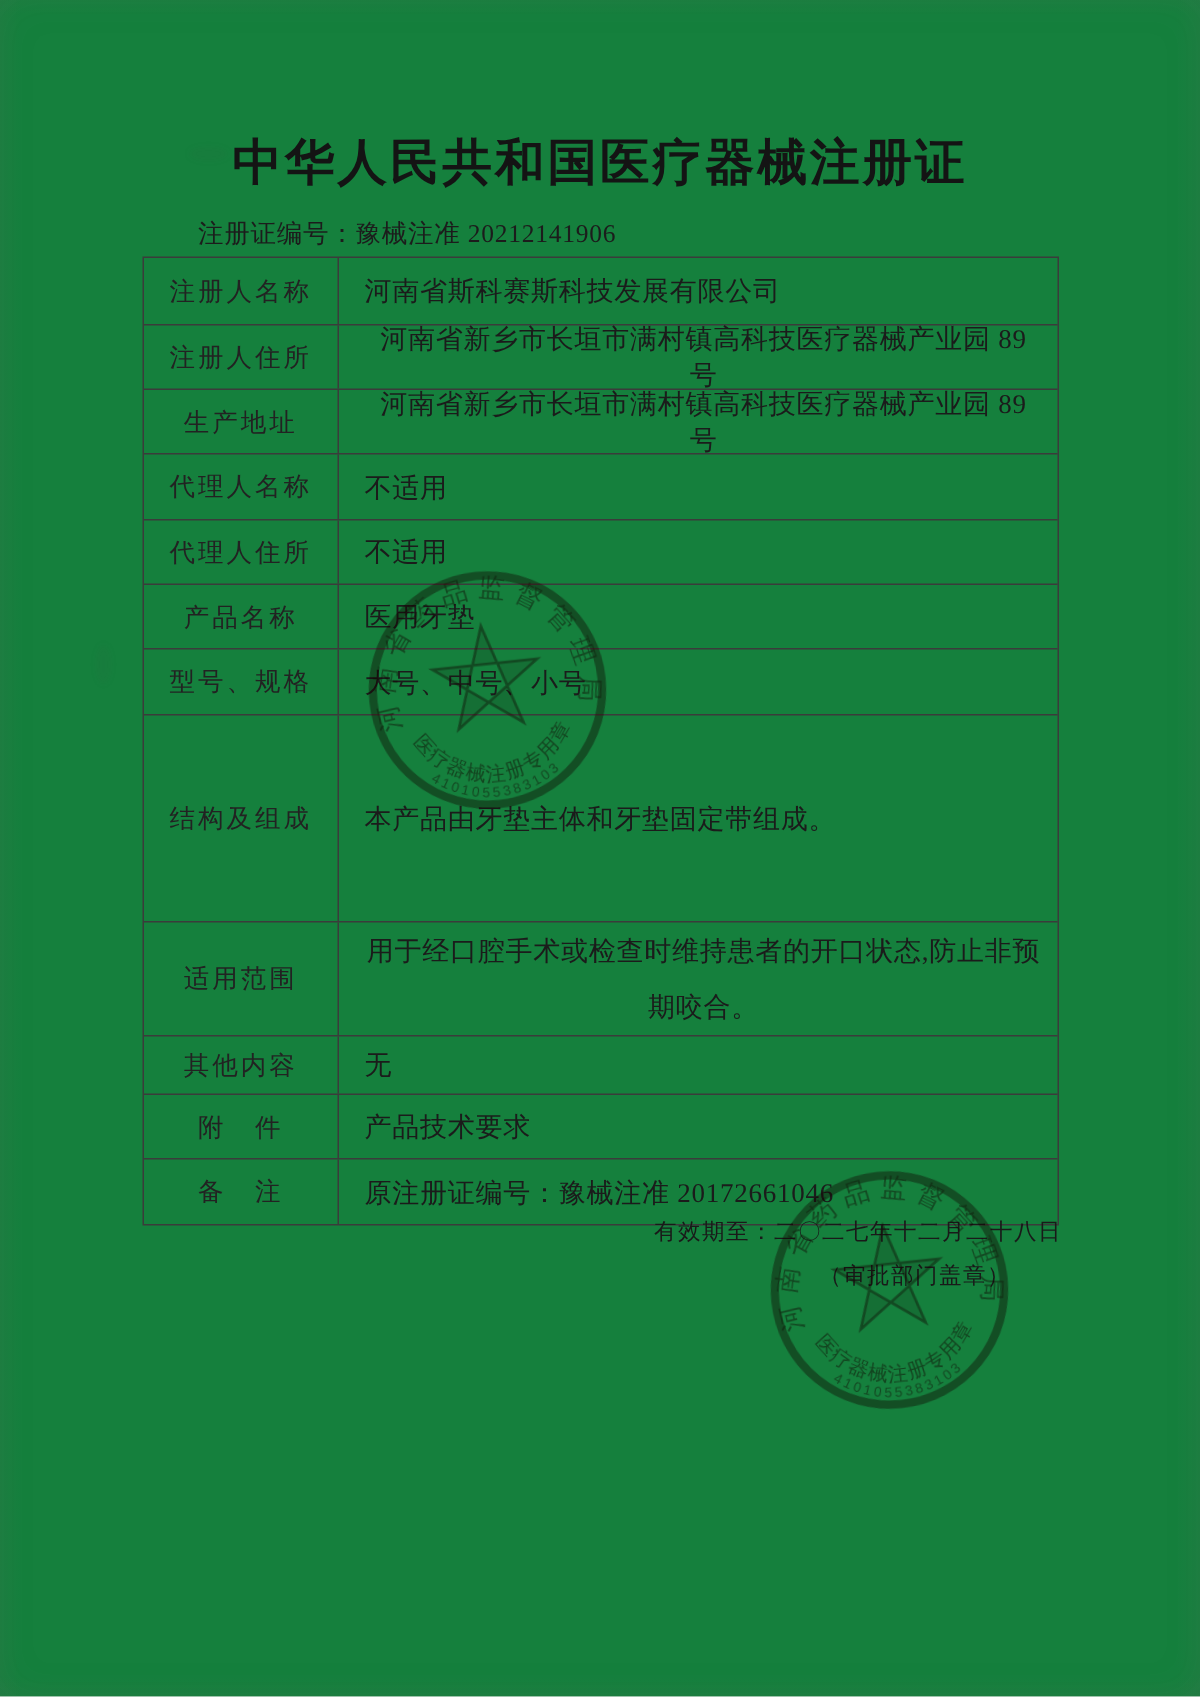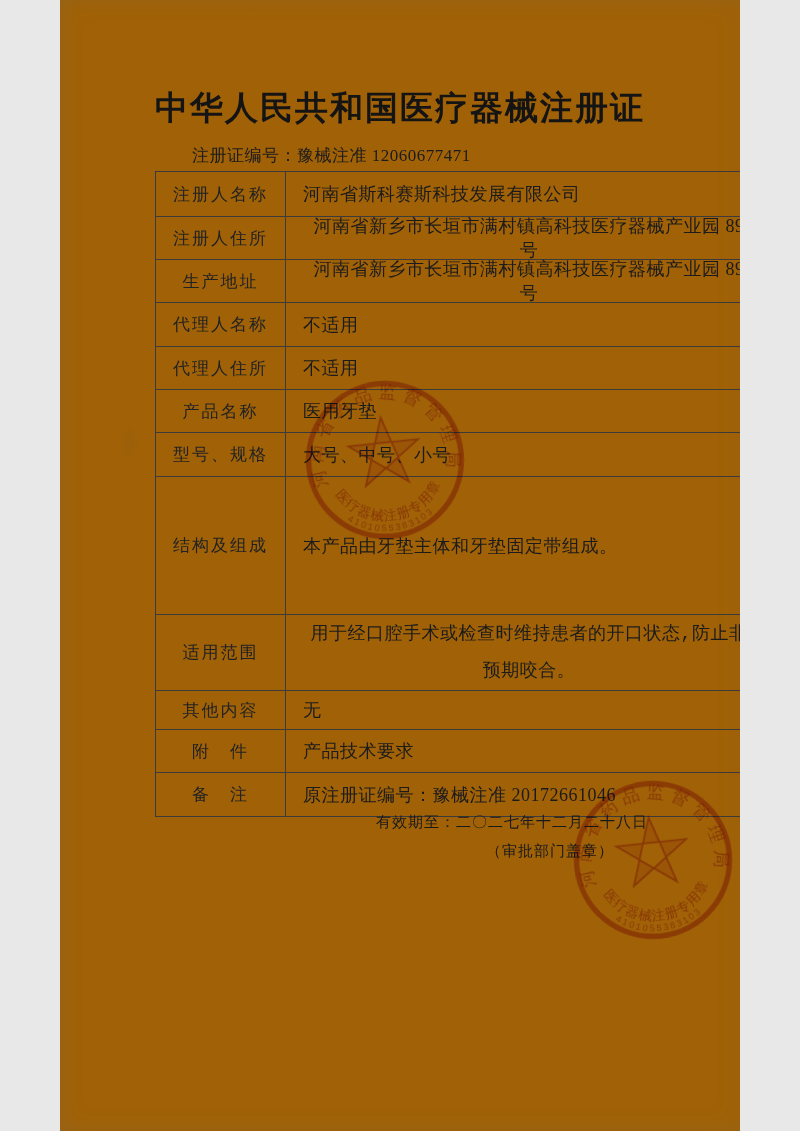--- a/index.html
+++ b/index.html
@@ -1,20 +1,20 @@
 <!DOCTYPE html>
 <html><head>
 <meta charset="utf-8">
 <style>
   html,body{margin:0;padding:0;background:#e8e8e8;}
   .page{
     position:relative;
-    width:680px;height:1131px;
+    width:800px;height:1131px;
     margin:0 auto;
-    background:#a16207;
+    background:#15803d;
     overflow:hidden;
     font-family:"Liberation Serif","DejaVu Serif",serif;
     color:#1e1e1e;
     box-shadow:inset 0 0 28px rgba(90,90,90,.08);
   }
   .page::before{
     content:"";position:absolute;inset:0;pointer-events:none;
     background:
       linear-gradient(90deg,rgba(110,110,110,.07) 0px,rgba(110,110,110,0) 14px,rgba(110,110,110,0) 784px,rgba(110,110,110,.07) 800px),
       linear-gradient(180deg,rgba(110,110,110,.05) 0px,rgba(110,110,110,0) 10px,rgba(110,110,110,0) 1118px,rgba(110,110,110,.06) 1131px);
@@ -42,21 +42,21 @@
     width:130px;flex:0 0 130px;box-sizing:border-box;
     border-right:1px solid #3b3b3b;
     display:flex;align-items:center;justify-content:center;
     font-size:17px;letter-spacing:2px;color:#222;text-align:left;
   }
   .cell-value{
     flex:1;display:flex;align-items:center;
     padding:2px 10px 2px 17px;box-sizing:border-box;
     font-size:18px;letter-spacing:.5px;color:#1b1b1b;text-align:center;
   }
-  .cell-value.multiline{line-height:37px;font-family:Liberation Mono, monospace;}
+  .cell-value.multiline{line-height:37px;}
 
   .footer-dept{
     position:absolute;left:115px;top:826px;
     font-size:15px;letter-spacing:.5px;color:#191919;white-space:nowrap;
   }
   .footer-dates{
     position:absolute;right:92px;top:808px;
     text-align:right;font-size:15px;line-height:29px;
     letter-spacing:1px;color:#191919;white-space:nowrap;
   }
@@ -75,21 +75,21 @@
 </head>
 <body>
 
 <div class="page">
 
   <div class="smudge" style="left:126px;top:98px;width:26px;height:9px;"></div>
   <div class="smudge" style="left:64px;top:430px;width:10px;height:26px;"></div>
 
   <div class="doc-title">中华人民共和国医疗器械注册证</div>
 
-  <div class="cert-line"><span>注册证编号：</span><span>豫械注准 12060677471</span></div>
+  <div class="cert-line"><span>注册证编号：</span><span>豫械注准 20212141906</span></div>
 
   <div class="cert-table">
     <div class="trow" style="height:44px">
       <div class="cell-label">注册人名称</div>
       <div class="cell-value">河南省斯科赛斯科技发展有限公司</div>
     </div>
     <div class="trow" style="height:43px">
       <div class="cell-label">注册人住所</div>
       <div class="cell-value">河南省新乡市长垣市满村镇高科技医疗器械产业园 89 号</div>
     </div>

